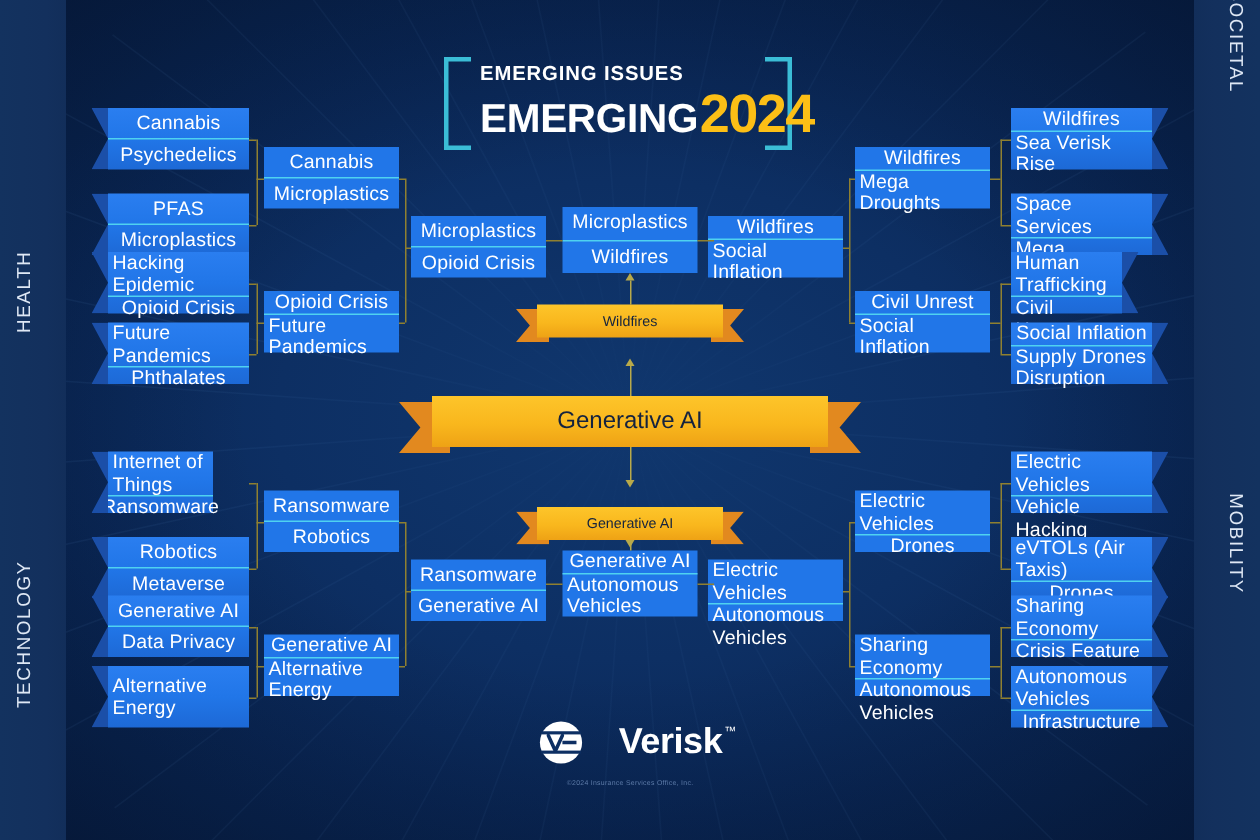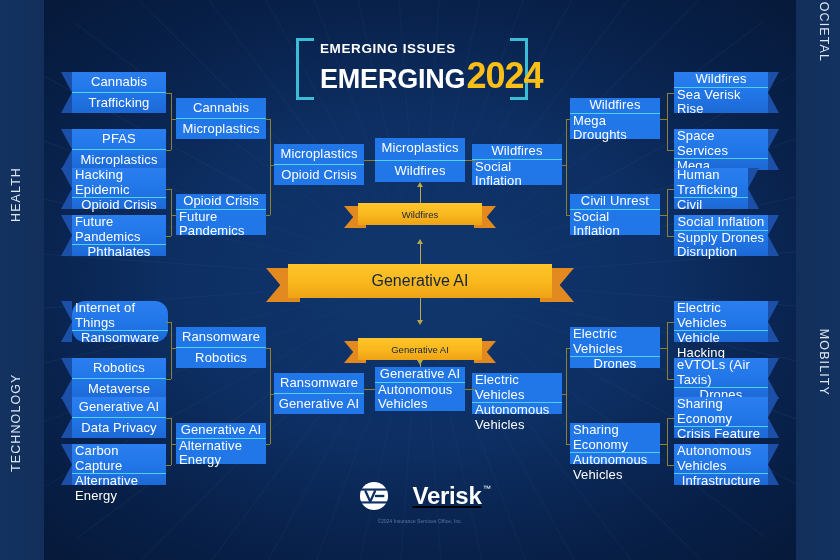--- a/index.html
+++ b/index.html
@@ -121,21 +121,21 @@
   .vert-arrow { position:absolute; width: 1px; background:#b8a94a; }
   .vert-arrow::after {
     content:''; position:absolute; left:-3px; width:0; height:0;
     border-left: 3.5px solid transparent; border-right: 3.5px solid transparent;
   }
   .vert-arrow.down::after { bottom: -5px; border-top: 5px solid #b8a94a; }
   .vert-arrow.up::after   { top: -5px; border-bottom: 5px solid #b8a94a; }
 
   
   #footer { position:absolute; left:0; right:0; bottom: 36px; text-align:center; }
-  .logo-row { display:inline-flex; align-items:center; gap: 24px; text-decoration: underline; }
+  .logo-row { display:inline-flex; align-items:center; gap: 24px; }
   .logo-mark { width: 30px; height: 30px; }
   .logo-text { color:#ffffff; font-size: 24px; font-weight: bold; letter-spacing:-0.3px; position:relative; }
   .logo-tm { position:absolute; top:2px; right:-9px; font-size: 8px; font-weight:normal; }
   .copyright { margin-top: 4px; color:#5d7ba8; font-size: 4.6px; letter-spacing:0.2px; }
 </style>
 </head>
 <body>
 
 <div id="stage">
 
@@ -204,21 +204,21 @@
         <span class="t-brack">EMERGING</span>
         <span class="t-year">2024</span>
       </div>
     </div>
   </div>
 
   <div id="bracket-layer" style="position:absolute; inset:0;">
       <div class="mbox r1" style="left: 72px; top: 72px; width: 94px; height: 41px;">
         <div class="tail left"></div>
         <div class="slot top">Cannabis</div>
-        <div class="slot bottom">Trafficking</div>
+        <div class="slot bottom">Psychedelics</div>
       </div>
       <div class="mbox r1" style="left: 72px; top: 129px; width: 94px; height: 41px;">
         <div class="tail left"></div>
         <div class="slot top">PFAS</div>
         <div class="slot bottom">Microplastics</div>
       </div>
       <div class="mbox r1" style="left: 72px; top: 168px; width: 94px; height: 41px;">
         <div class="tail left"></div>
         <div class="slot top">Hacking Epidemic</div>
         <div class="slot bottom">Opioid Crisis</div>
@@ -289,38 +289,37 @@
       <div class="conn" style="left:667px;top:92.5px;height:57px;border-left-width:1px;border-color:#8f8030;"></div>
       <div class="conn" style="left:660px;top:118.5px;width:7px;border-top-width:1px;border-color:#8f8030;"></div>
       <div class="conn" style="left:667px;top:188.5px;width:7px;border-top-width:1px;border-color:#8f8030;"></div>
       <div class="conn" style="left:667px;top:235.5px;width:7px;border-top-width:1px;border-color:#8f8030;"></div>
       <div class="conn" style="left:667px;top:188.5px;height:47px;border-left-width:1px;border-color:#8f8030;"></div>
       <div class="conn" style="left:660px;top:214.5px;width:7px;border-top-width:1px;border-color:#8f8030;"></div>
       <div class="conn" style="left:566px;top:118.5px;width:4px;border-top-width:1px;border-color:#8f8030;"></div>
       <div class="conn" style="left:566px;top:214.5px;width:4px;border-top-width:1px;border-color:#8f8030;"></div>
       <div class="conn" style="left:566px;top:118.5px;height:96px;border-left-width:1px;border-color:#8f8030;"></div>
       <div class="conn" style="left:562px;top:164.5px;width:4px;border-top-width:1px;border-color:#8f8030;"></div>
-      <div class="mbox r1" style="left: 72px; top: 301px; width: 96px; height: 41px; border-radius: 13px;">
+      <div class="mbox r1" style="left: 72px; top: 301px; width: 70px; height: 41px;">
         <div class="tail left"></div>
         <div class="slot top">Internet of Things</div>
         <div class="slot bottom">Ransomware</div>
       </div>
       <div class="mbox r1" style="left: 72px; top: 358px; width: 94px; height: 41px;">
         <div class="tail left"></div>
         <div class="slot top">Robotics</div>
         <div class="slot bottom">Metaverse</div>
       </div>
       <div class="mbox r1" style="left: 72px; top: 397px; width: 94px; height: 41px;">
         <div class="tail left"></div>
         <div class="slot top">Generative AI</div>
         <div class="slot bottom">Data Privacy</div>
       </div>
       <div class="mbox r1" style="left: 72px; top: 444px; width: 94px; height: 41px;">
         <div class="tail left"></div>
-        <div class="slot top">Carbon Capture</div>
         <div class="slot bottom">Alternative Energy</div>
       </div>
       <div class="mbox" style="left: 176px; top: 327px; width: 90px; height: 41px;">
         <div class="slot top">Ransomware</div>
         <div class="slot bottom">Robotics</div>
       </div>
       <div class="mbox" style="left: 176px; top: 423px; width: 90px; height: 41px;">
         <div class="slot top">Generative AI</div>
         <div class="slot bottom">Alternative Energy</div>
       </div>

